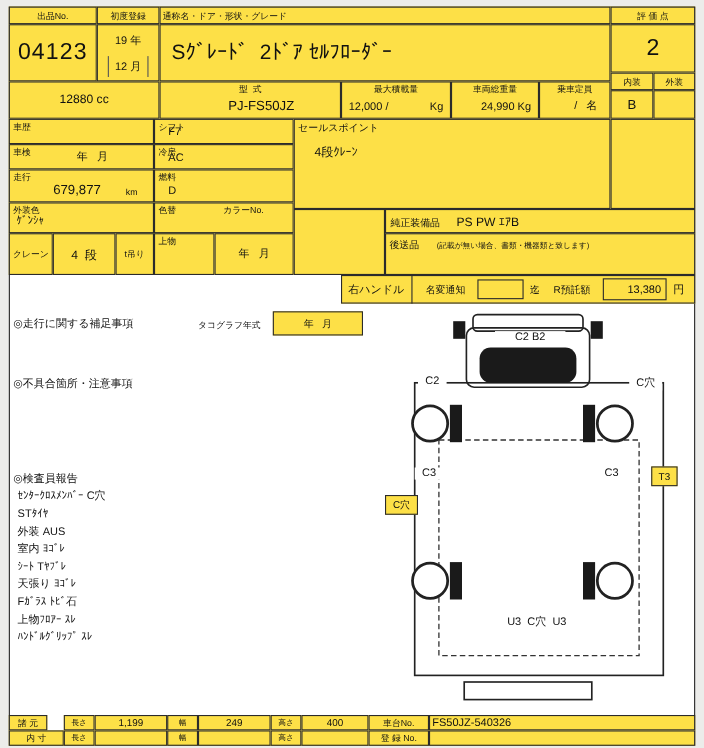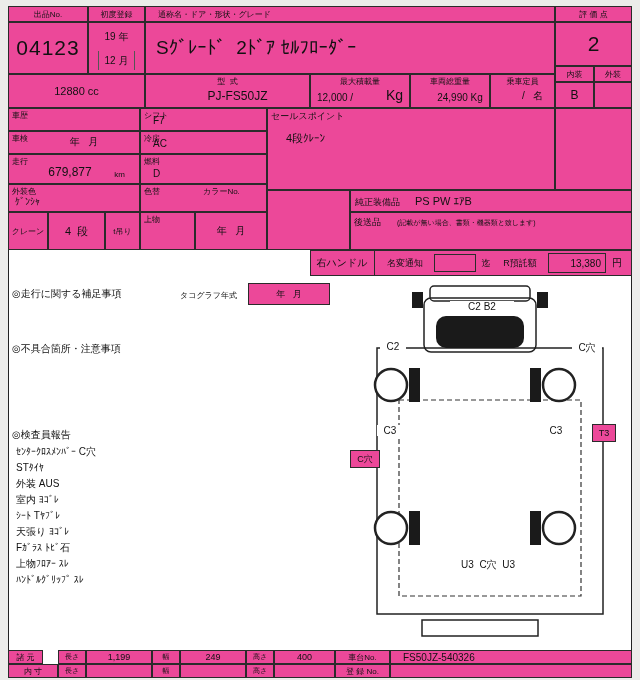--- a/index.html
+++ b/index.html
@@ -1,29 +1,29 @@
 <!DOCTYPE html>
 <html><head>
 <meta charset="utf-8">
 <style>
   html,body{margin:0;padding:0;}
   body{width:640px;height:680px;position:relative;background:#ececea;
        font-family:"Liberation Sans","DejaVu Sans",sans-serif;color:#111;}
   #sheet{position:absolute;left:8px;top:6px;width:624px;height:672px;background:#fff;
          border:1.5px solid #222;box-sizing:border-box;}
-  .c{position:absolute;box-sizing:border-box;border:1px solid #2b2b2b;background:#ec4899;overflow:hidden;}
+  .c{position:absolute;box-sizing:border-box;border:1px solid #2b2b2b;background:#fde047;overflow:hidden;}
   .nb{position:absolute;box-sizing:border-box;background:transparent;}
   .cen{display:flex;align-items:center;justify-content:center;}
-  .lft{display:flex;align-items:center;padding-left:12px;}
+  .lft{display:flex;align-items:center;padding-left:2px;}
   .lab{position:absolute;top:1px;left:3px;font-size:8px;white-space:pre;}
   .hd{position:absolute;top:1px;left:0;right:0;text-align:center;font-size:8px;}
   .bd{position:absolute;bottom:4px;left:0;right:0;text-align:center;font-size:11px;margin-left:20px;}
   .vl{position:absolute;left:12px;bottom:4px;font-size:10px;}
   .bl{position:absolute;bottom:4px;left:6px;font-size:10px;}
-  .br{position:absolute;bottom:4px;right:6px;font-size:14px;padding-left:16px;}
+  .br{position:absolute;bottom:4px;right:6px;font-size:10px;padding-left:16px;}
   .txt{position:absolute;font-size:10px;white-space:pre;}
   .dlab{position:absolute;font-size:10px;text-align:center;white-space:pre;background:#fff;}
   .vline{position:absolute;border-left:1px solid #2b2b2b;width:0;}
   .rep{font-size:10px;line-height:16px;white-space:pre;}
   .f7{font-size:7px;}.f8{font-size:8px;}.f9{font-size:9px;}.f10{font-size:10px;}
   .f11{font-size:11px;}.f12{font-size:12px;}
   [data-bind]{white-space:pre;}
   svg{position:absolute;}
 </style>
 </head>

